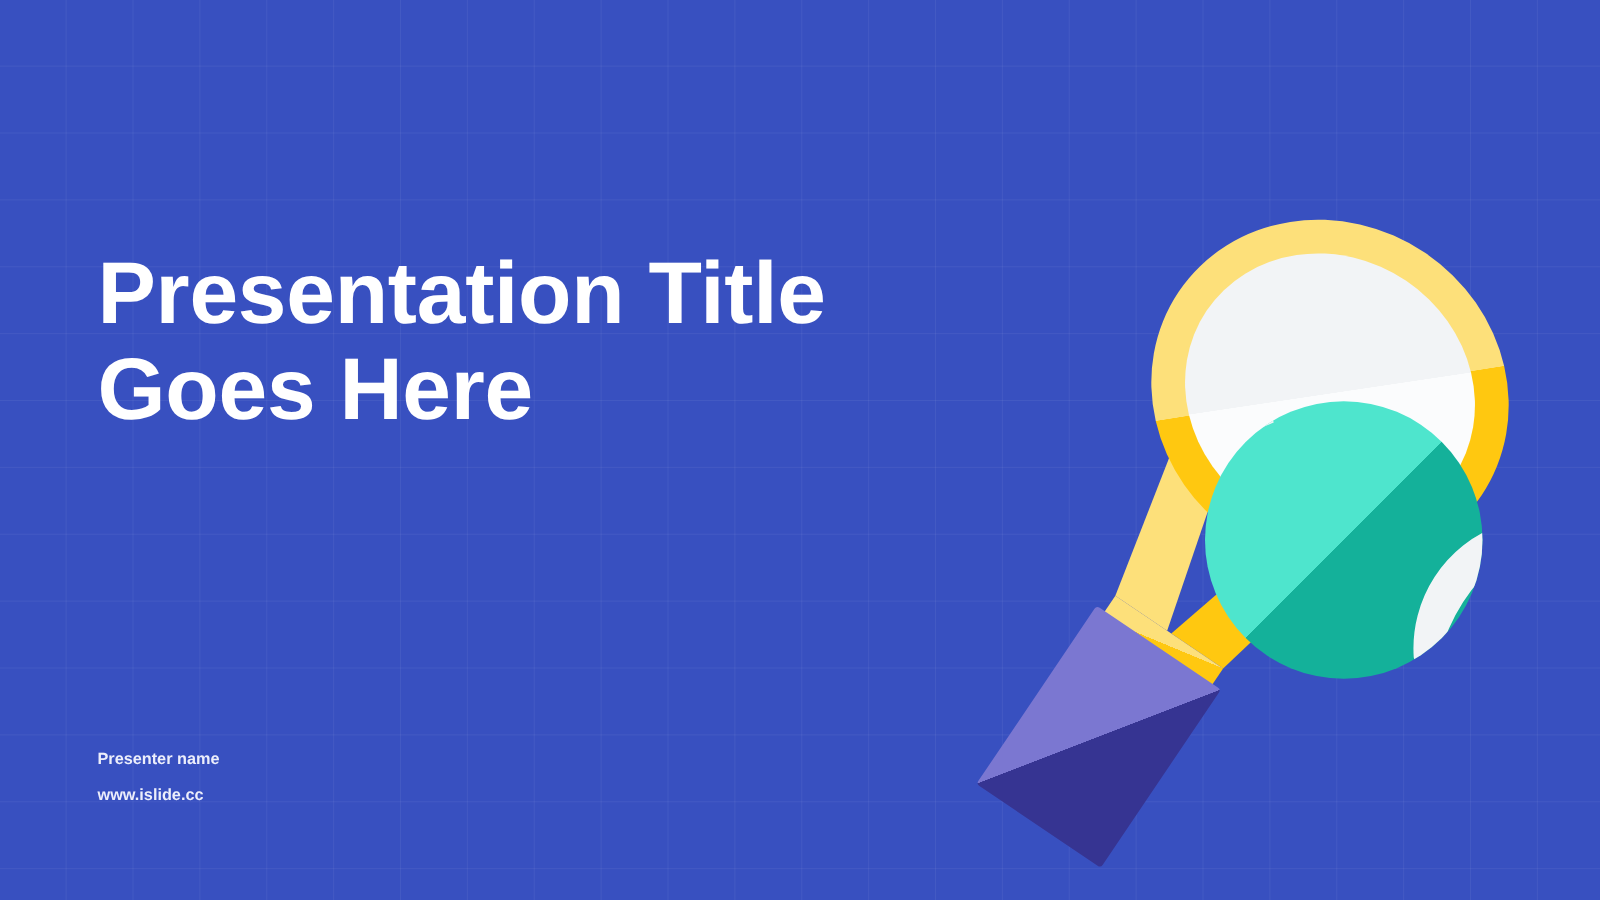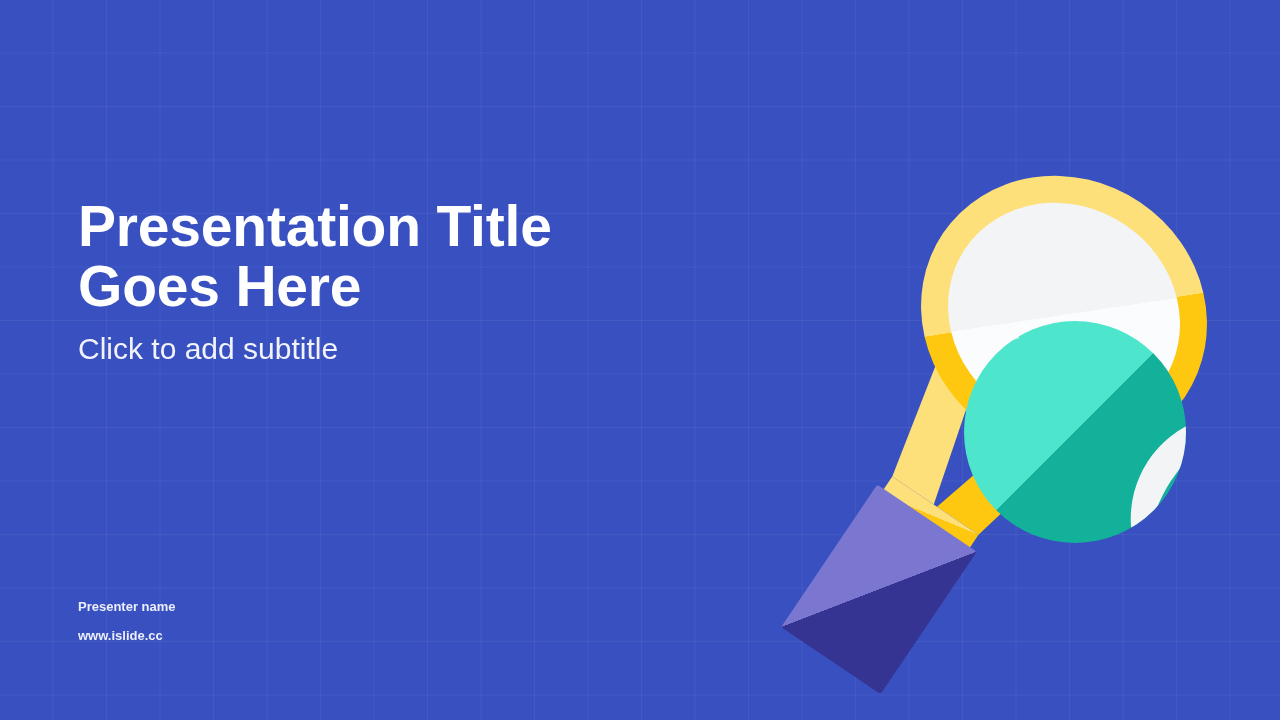--- a/index.html
+++ b/index.html
@@ -34,22 +34,22 @@
     pointer-events: none;
   }
   #text-block {
     position: absolute;
     left: 78px;
     top: 196px;
     width: 640px;
   }
   #title {
     margin: 0;
-    font-size: 57px;
-    line-height: 60px;
+    font-size: 70px;
+    line-height: 77px;
     font-weight: bold;
     color: #ffffff;
     letter-spacing: -0.2px;
     white-space: pre-line;
   }
   #subtitle {
     margin: 15px 0 0 0;
     font-size: 30px;
     line-height: 36px;
     font-weight: normal;
@@ -129,21 +129,20 @@
       <g clip-path="url(#ballClip)">
         <path d="M 1003 290 A 150 150 0 0 0 905 442 L 950 444 A 105 105 0 0 1 1019 338 Z" fill="#f2f4f6"></path>
         <path d="M 1147 574 A 150 150 0 0 1 1245 422 L 1200 420 A 105 105 0 0 0 1131 526 Z" fill="#f2f4f6"></path>
       </g>
     </g>
   </svg>
 
   <div id="text-block">
     <h1 id="title">Presentation Title
 Goes Here</h1>
-    <p id="subtitle">Click to add subtitle</p>
   </div>
 
   <div id="footer-block">
     <div class="footer-line">Presenter name</div>
     <div class="footer-line">www.islide.cc</div>
   </div>
 
 </div>
 
 </body></html>

